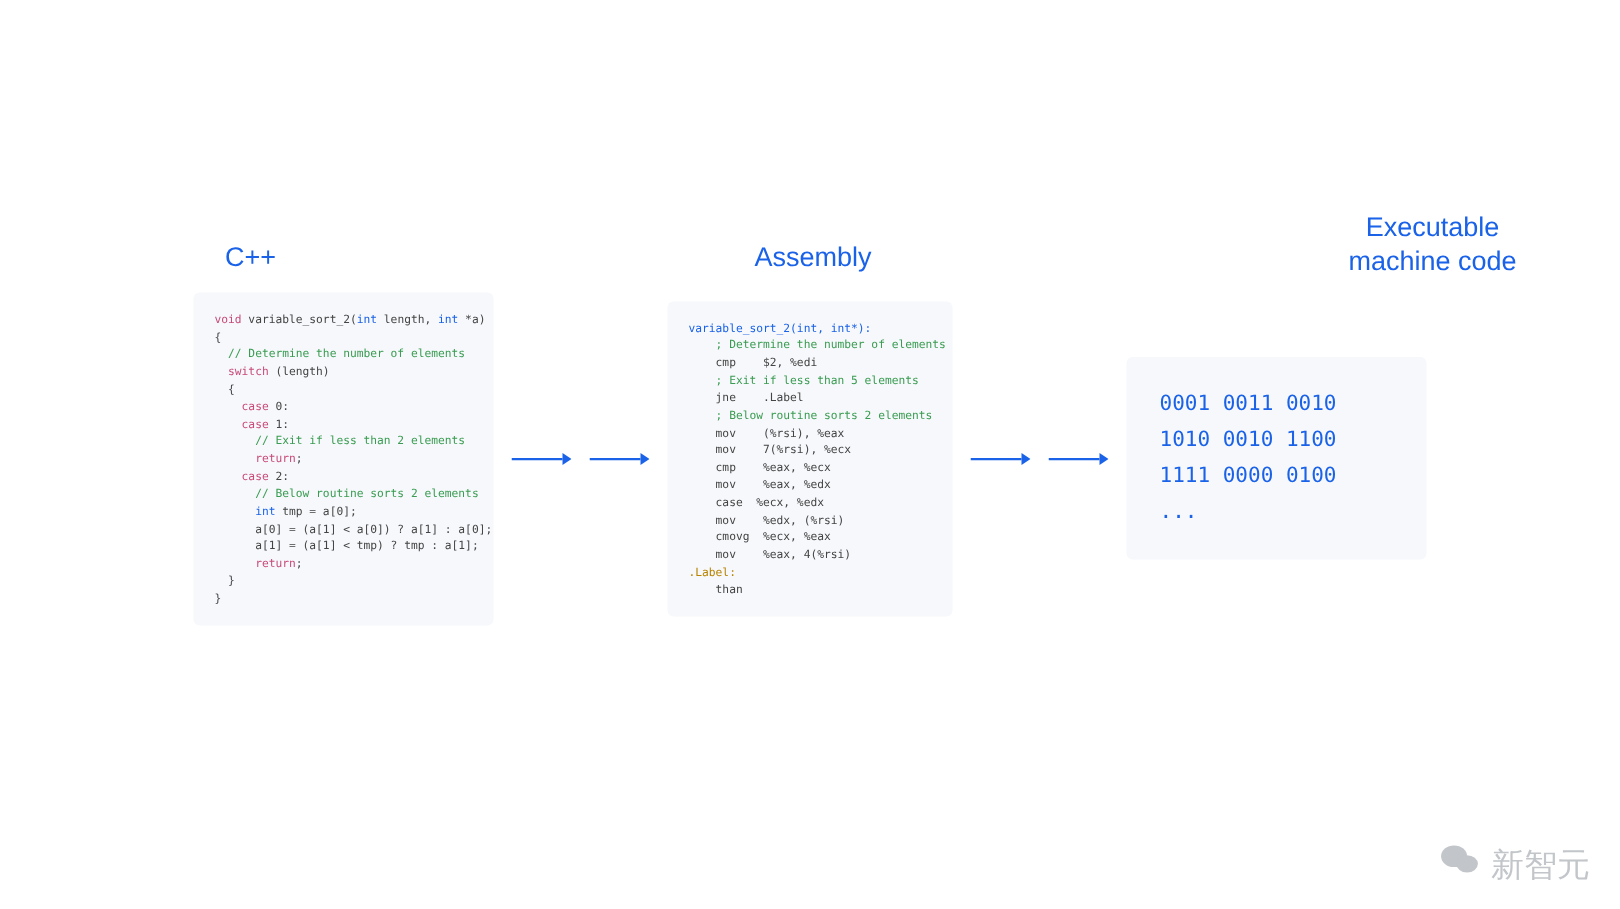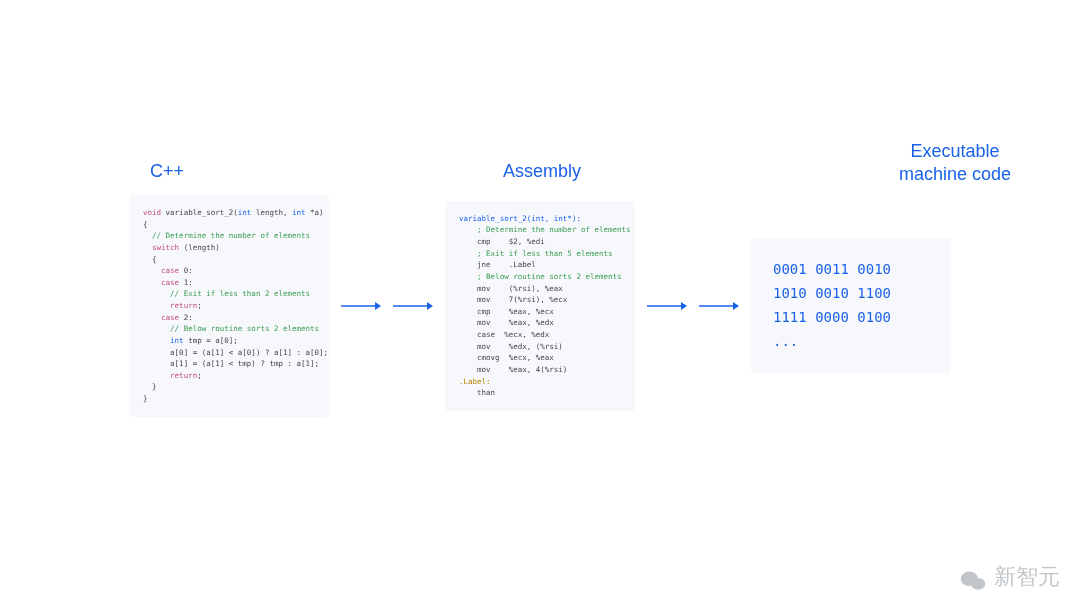--- a/index.html
+++ b/index.html
@@ -71,21 +71,21 @@
   .kw { color: #c84b78; }
   .ty { color: #1a62e8; }
   .cm { color: #3a9c52; }
   .lbl { color: #b88300; }
   
   .watermark {
     position: absolute;
     right: 20px;
     bottom: 14px;
     display: flex;
-    align-items: flex-end;
+    align-items: flex-start;
     gap: 8px;
     color: #9aa0a6;
     font-size: 22px;
     opacity: 0.6;
   }
   .wm-icon {
     width: 26px; height: 22px; position: relative;
   }
   .wm-icon svg { width: 26px; height: 22px; fill: #9aa0a6; }
 </style>

